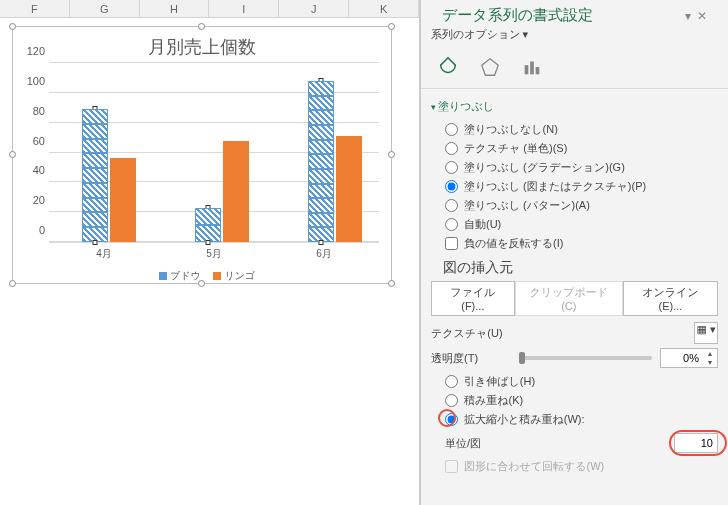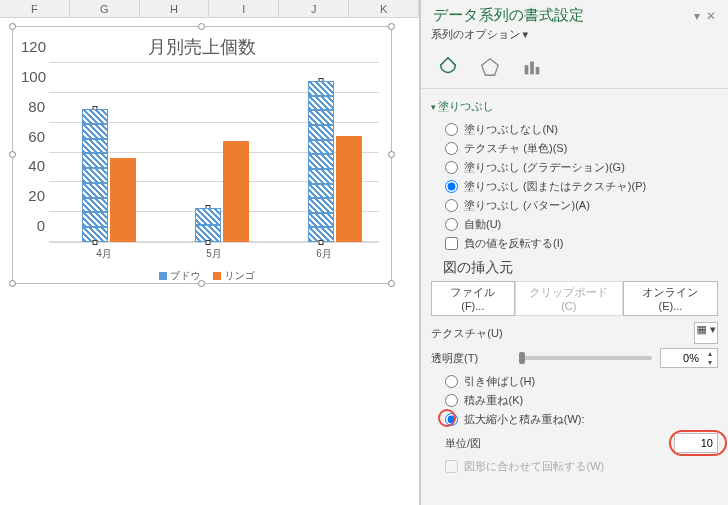--- a/index.html
+++ b/index.html
@@ -5,31 +5,31 @@
 *{box-sizing:border-box;margin:0;padding:0;font-family:"Meiryo","Yu Gothic",sans-serif}
 body{background:#fff;font-size:11px;color:#444;width:728px;height:505px;overflow:hidden;display:flex}
 .left{width:420px;border-right:1px solid #ccc;position:relative}
 .colhdr{display:flex;height:18px;border-bottom:1px solid #d4d4d4;background:#f0f0f0}
 .colhdr div{flex:1;text-align:center;line-height:18px;border-right:1px solid #d4d4d4;color:#666;font-size:11px}
 .chartbox{position:absolute;left:12px;top:26px;width:380px;height:258px;border:1px solid #bdbdbd;background:#fff}
 .handle{position:absolute;width:7px;height:7px;background:#fff;border:1px solid #888;border-radius:50%}
 .chart-title{text-align:center;font-size:18px;color:#595959;padding:8px 0 4px}
 .plot{position:relative;height:180px;margin:0 12px 0 36px;border-bottom:1px solid #d9d9d9}
 .grid{position:absolute;left:0;right:0;border-top:1px solid #d9d9d9}
-.ylab{position:absolute;left:-28px;width:24px;text-align:right;font-size:15px;color:#595959;transform:translateY(-50%)}
+.ylab{position:absolute;left:-28px;width:24px;text-align:right;font-size:11px;color:#595959;transform:translateY(-50%)}
 .bars{position:absolute;bottom:0;width:26px}
 .bar-o{background:#ed7d31}
 .stackwrap{position:absolute;bottom:0;width:26px}
 .stack{width:100%;border:1px solid #5b9bd5;position:relative;background:linear-gradient(45deg,#5b9bd5 25%,#fff 25%,#fff 50%,#5b9bd5 50%,#5b9bd5 75%,#fff 75%);background-size:6px 6px}
 .dot{position:absolute;width:5px;height:5px;border:1px solid #333;background:#fff;left:50%;transform:translateX(-50%)}
 .xaxis{display:flex;justify-content:space-around;margin:4px 12px 0 36px;font-size:10px;color:#595959}
 .legend{text-align:center;font-size:10px;color:#595959;margin-top:8px}
 .sw{display:inline-block;width:8px;height:8px;margin:0 3px 0 10px;vertical-align:middle}
 .right{flex:1;background:#f3f3f3;border-left:1px solid #ccc;display:flex;flex-direction:column}
-.phead{display:flex;align-items:center;padding:6px 12px 2px;gap:6px}
+.phead{display:flex;align-items:center;padding:6px 21px 2px;gap:6px}
 .phead h1{color:#217346;font-size:15px;font-weight:normal;flex:1}
 .pclose,.pdd{color:#888;font-size:12px;cursor:pointer}
 .optrow{padding:0 10px 4px;font-size:11px;color:#444}
 .optrow .dd{display:inline-block;margin-left:2px}
 .iconrow{display:flex;gap:16px;padding:8px 14px;border-bottom:1px solid #d9d9d9}
 .ticon{width:26px;height:26px;display:flex;align-items:center;justify-content:center}
 .ticon svg{width:22px;height:22px}
 .body{padding:6px 10px 14px;overflow:auto;flex:1}
 .sect{color:#217346;font-size:11px;margin:4px 0 6px;cursor:pointer}
 .sect::before{content:"▾ ";font-size:9px}

